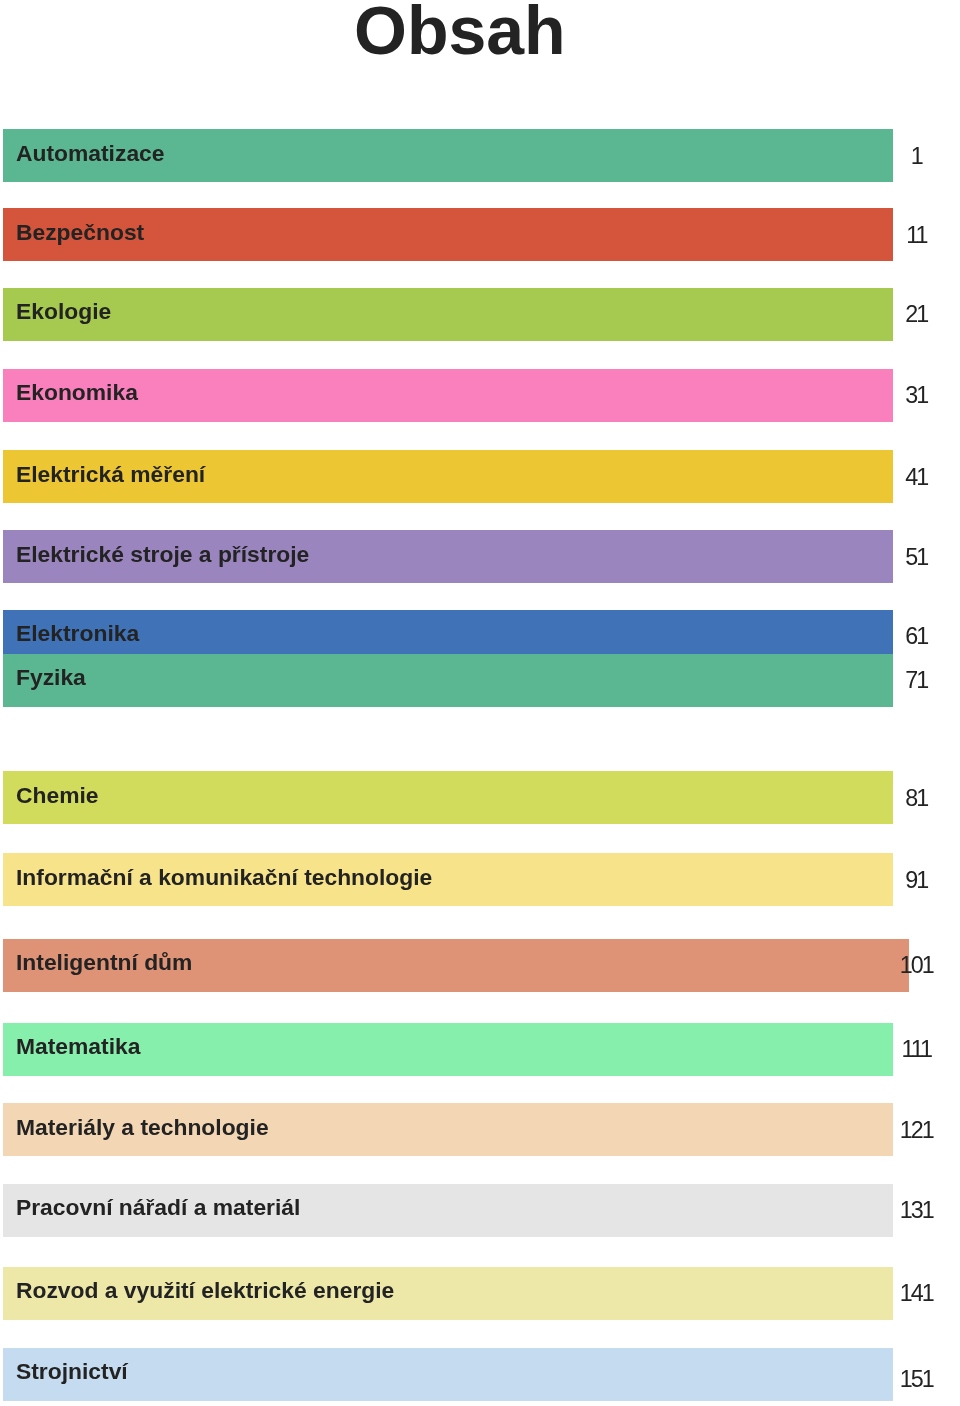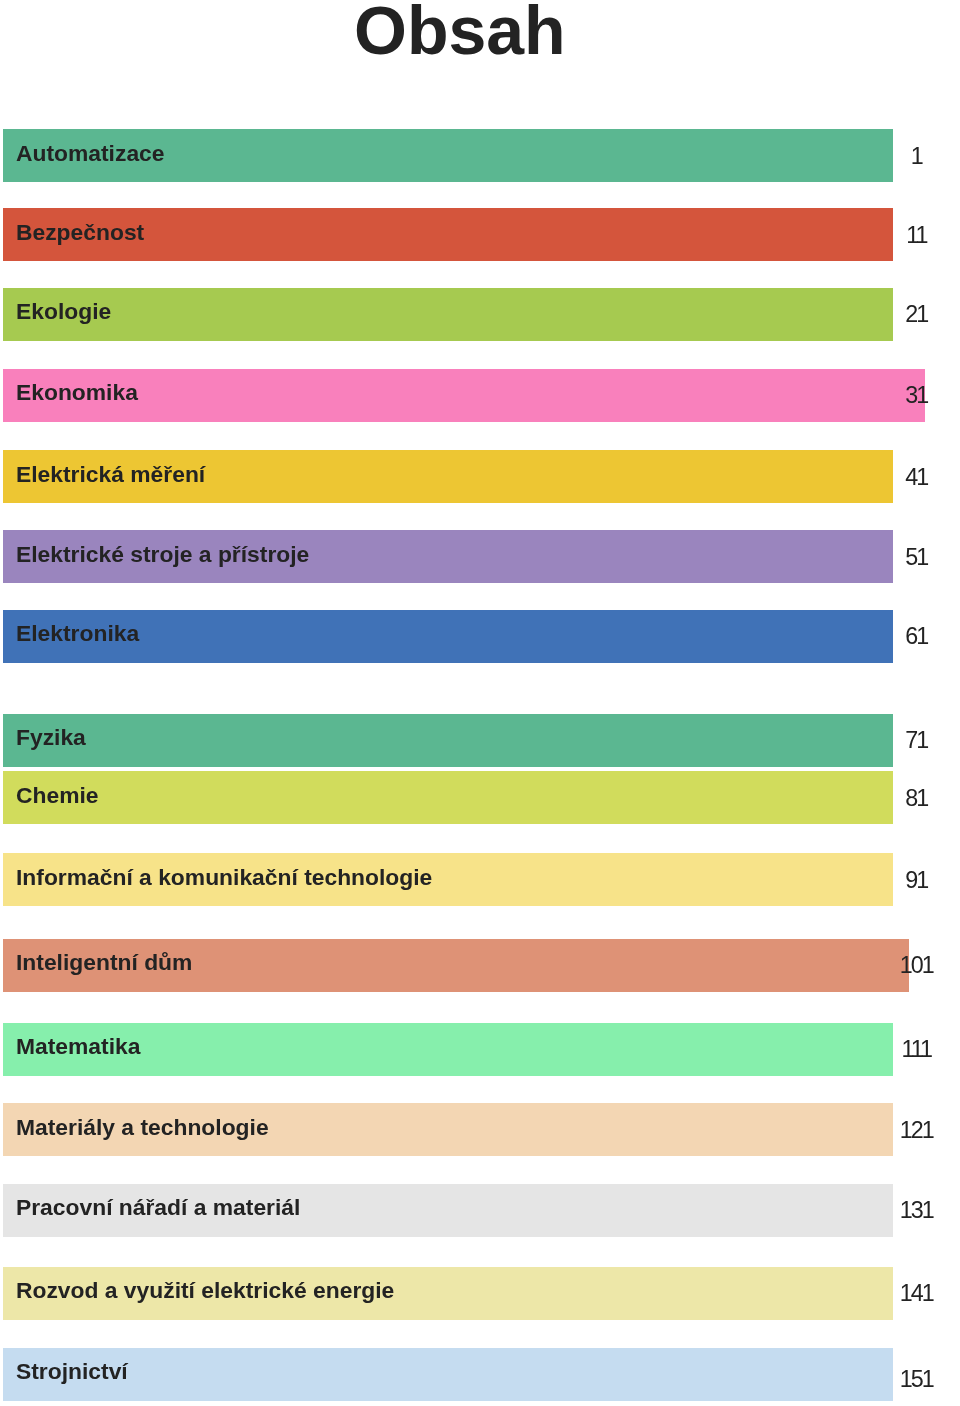--- a/index.html
+++ b/index.html
@@ -52,25 +52,25 @@
     font-weight:normal;
     color:#232323;
     white-space:pre;
     line-height:0;
     letter-spacing:-2.0px;
   }
 
   #r0 { top:129.3px; }
   #r1 { top:208.4px; }
   #r2 { top:288.0px; }
-  #r3 { top:368.5px;padding-left:32px; }
+  #r3 { top:368.5px; }
   #r4 { top:450.3px; }
   #r5 { top:530.3px; }
   #r6 { top:609.7px; }
-  #r7 { top:714px; }
+  #r7 { top:654px; }
   #r8 { top:771.3px; }
   #r9 { top:853.3px; }
   #r10 { top:939.0px; }
   #r11 { top:1022.6px; }
   #r12 { top:1103.3px; }
   #r13 { top:1183.7px; }
   #r14 { top:1266.9px; }
   #r15 { top:1347.7px; }
   #r15 .toc-page { top:31.62px; }
 </style>

